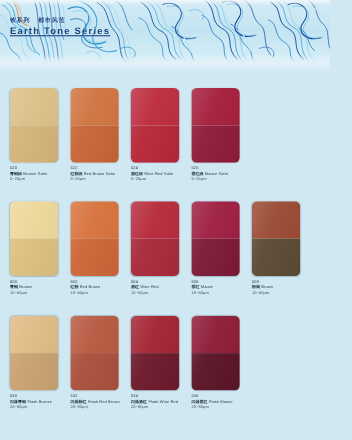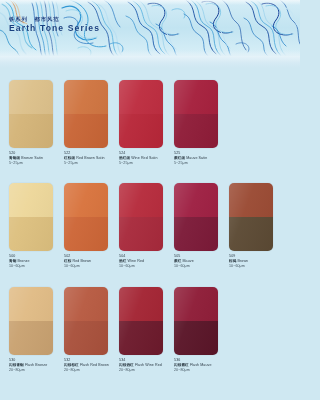--- a/index.html
+++ b/index.html
@@ -63,20 +63,21 @@
     text-shadow: 0 0 1px rgba(255,255,255,0.7);
   }
   .title-cn .t2 { margin-left: 7px; }
   .title-en {
     font-size: 8.6px;
     color: #18407f;
     font-weight: bold;
     letter-spacing: 1.1px;
     white-space: nowrap;
     text-shadow: 0 0 1px rgba(255,255,255,0.55);
+    text-decoration: underline;
   }
 
   
   .under-strip {
     position: absolute;
     left: 0;
     top: 56px;
     width: 300px;
     height: 12px;
     background: linear-gradient(180deg, #e6f3f9 0%, #d5eaf4 60%, #cfe8f2 100%);

